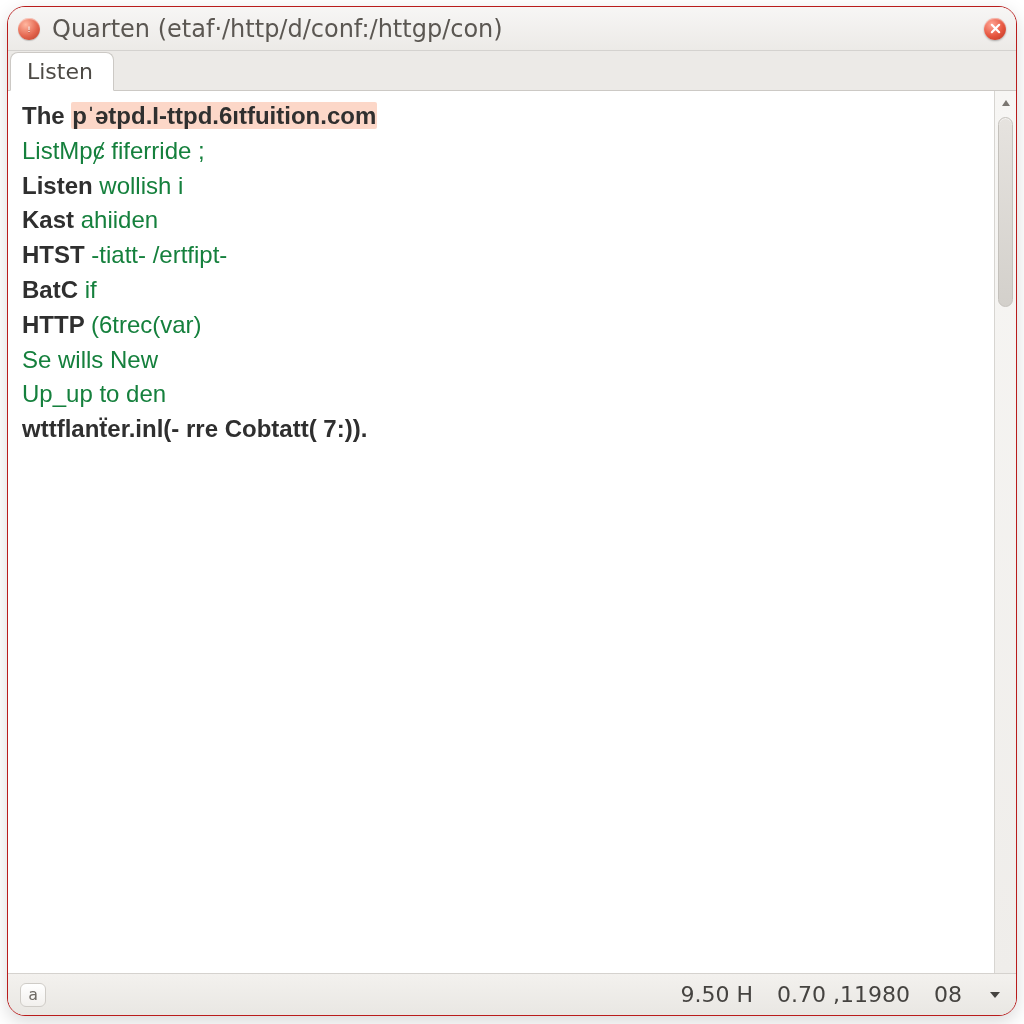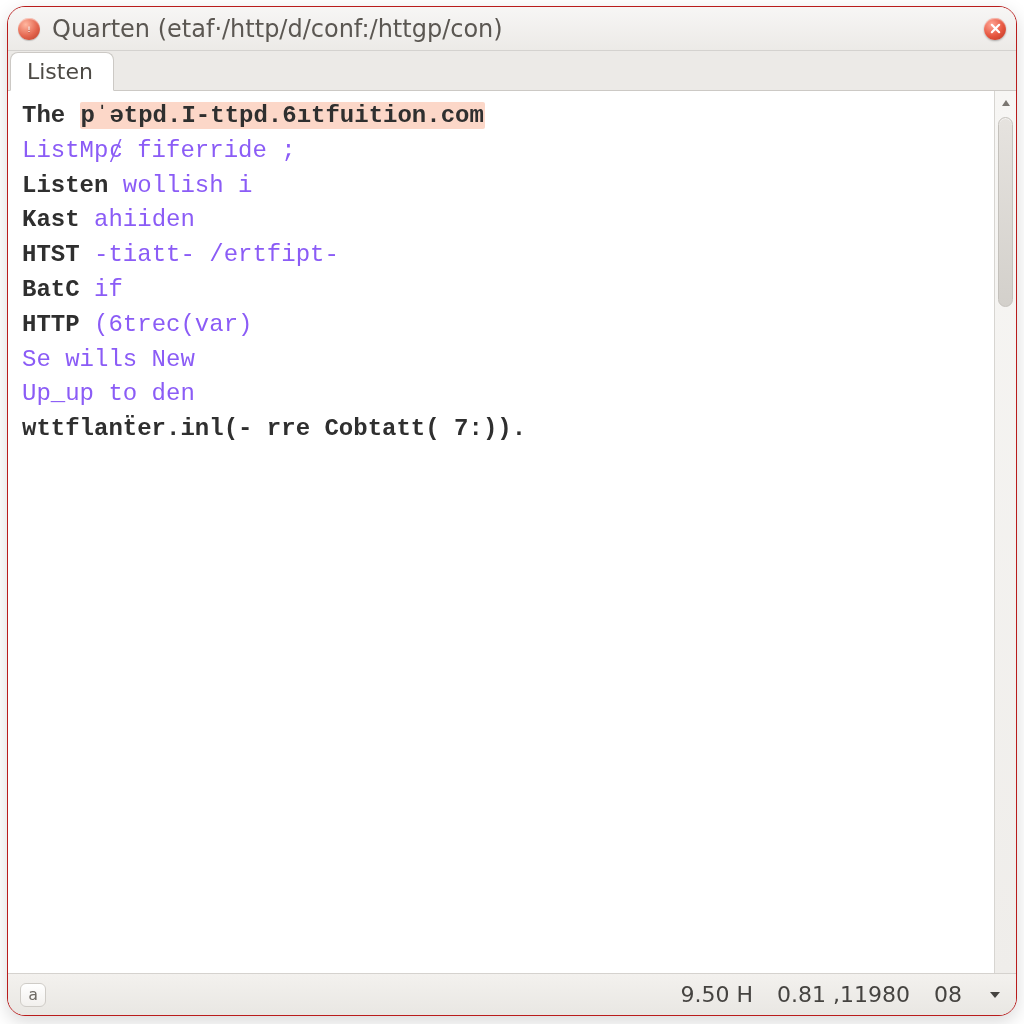--- a/index.html
+++ b/index.html
@@ -77,30 +77,30 @@
   .editor-wrap {
     flex: 1 1 auto;
     display: flex;
     background: #fff;
     border-top: none;
     overflow: hidden;
   }
   .editor {
     flex: 1 1 auto;
     padding: 8px 10px 8px 14px;
-    font-family: Liberation Mono, monospace;
+    font-family: Liberation Sans, sans-serif;
     font-size: 24px;
     line-height: 1.45;
     color: #3a3a3a;
     overflow: auto;
     cursor: text;
   }
   .editor .line { white-space: pre; }
   .editor .kw { font-weight: 700; color: #2f2f2f; }
-  .editor .dim { color: #8b5cf6; }
+  .editor .dim { color: #15803d; }
   .editor .hl {
     background: #fcd7c8;
     border-radius: 2px;
     box-decoration-break: clone;
     -webkit-box-decoration-break: clone;
     padding: 0 1px;
   }
   .editor .caret {
     display: inline-block;
     width: 0;
@@ -208,21 +208,21 @@
           </svg>
       </div>
       <div class="scroll-thumb"></div>
     </div>
   </div>
 
   <div class="statusbar">
     <div class="sb-left-btn">a</div>
     <div class="sb-spacer"></div>
     <div class="sb-field">9.50 H</div>
-    <div class="sb-field">0.81 ,11980</div>
+    <div class="sb-field">0.70 ,11980</div>
     <div class="sb-field">08</div>
     <div class="sb-menu">
       <svg viewBox="0 0 12 12">
           <path d="M1 3 L6 9 L11 3 Z"></path>
         </svg>
     </div>
   </div>
 
 </div>
 

